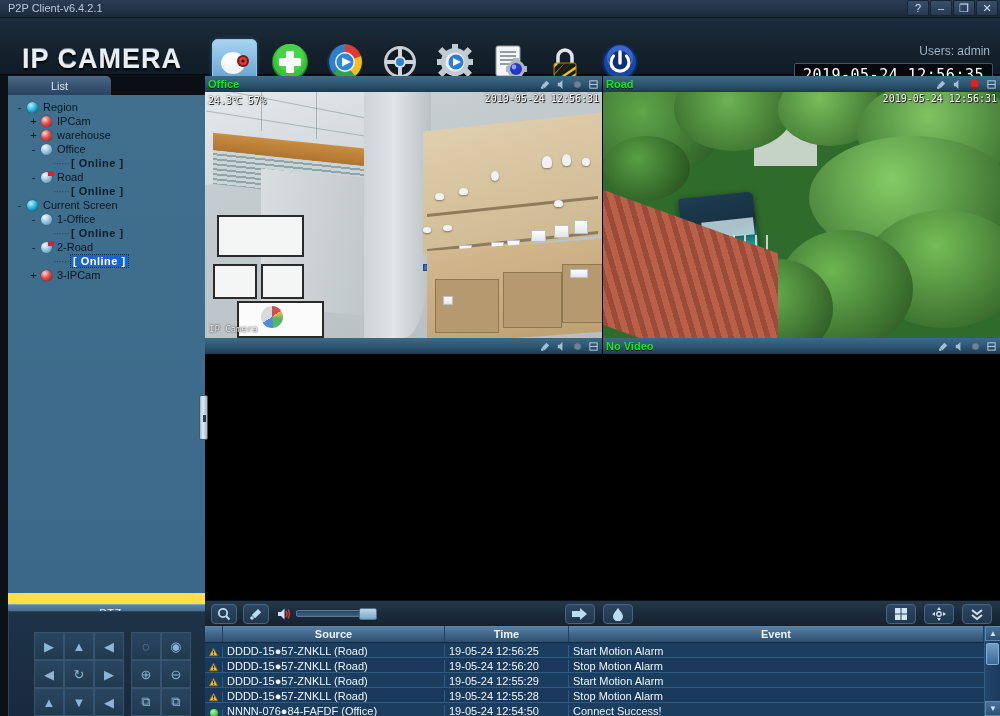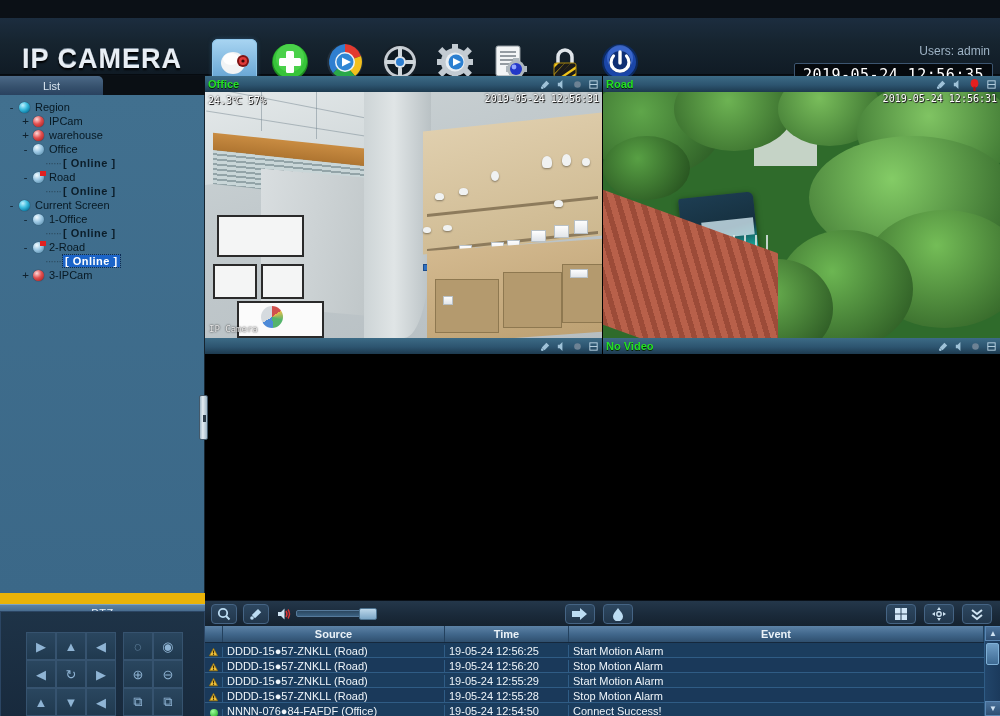--- a/index.html
+++ b/index.html
@@ -61,22 +61,22 @@
   .clock {
     position:absolute; right:7px; top:45px;
     background:#05090d; border:1px solid #3c5570;
     color:#ffffff; font-family:"DejaVu Sans Mono", monospace;
     font-size:15px; letter-spacing:0.5px; padding:2px 8px 3px;
     border-radius:2px;
   }
 
   
   .sidebar {
-    position:absolute; left:0; top:76px; width:219px; height:640px;
-    background:#eab308;
+    position:absolute; left:8px; top:76px; width:219px; height:640px;
+    background:#fde047;
   }
   .tabstrip {
     position:absolute; left:0; top:0; width:205px; height:19px;
     background:#0a0f14;
   }
   .tabstrip .tab {
     position:absolute; left:0; top:0; width:103px; height:19px;
     background:linear-gradient(180deg,#4c6987 0%,#35506c 60%,#2a4260 100%);
     border-top-right-radius:5px;
     display:flex; align-items:center; justify-content:center;
@@ -249,20 +249,29 @@
   .splitter { position:absolute; left:199px; top:395px; width:9px; height:45px;
     background:linear-gradient(90deg,#9fb6c6,#e3ecf2 40%,#9fb6c6);
     border:1px solid #43596b; border-radius:2px; z-index:6; }
   .splitter::after { content:""; position:absolute; left:3px; top:19px; width:3px; height:7px; background:#2a3a47; }
 </style>
 </head>
 <body>
 
 <div id="app">
 
+  <div class="titlebar">
+    <div class="apptitle">P2P Client-v6.4.2.1</div>
+    <div class="wincontrols">
+      <div class="wbtn">?</div>
+      <div class="wbtn">–</div>
+      <div class="wbtn">❐</div>
+      <div class="wbtn close">✕</div>
+    </div>
+  </div>
 
   <div class="header">
     <div class="brand">IP CAMERA</div>
 
     <div class="toolbar">
 
       <div class="tbtn sel">
         <svg width="34" height="32" viewBox="0 0 34 32">
           <ellipse cx="15" cy="17" rx="12" ry="11" fill="#f2f4f5"></ellipse>
           <ellipse cx="13" cy="13" rx="8" ry="6" fill="#ffffff" opacity=".9"></ellipse>

